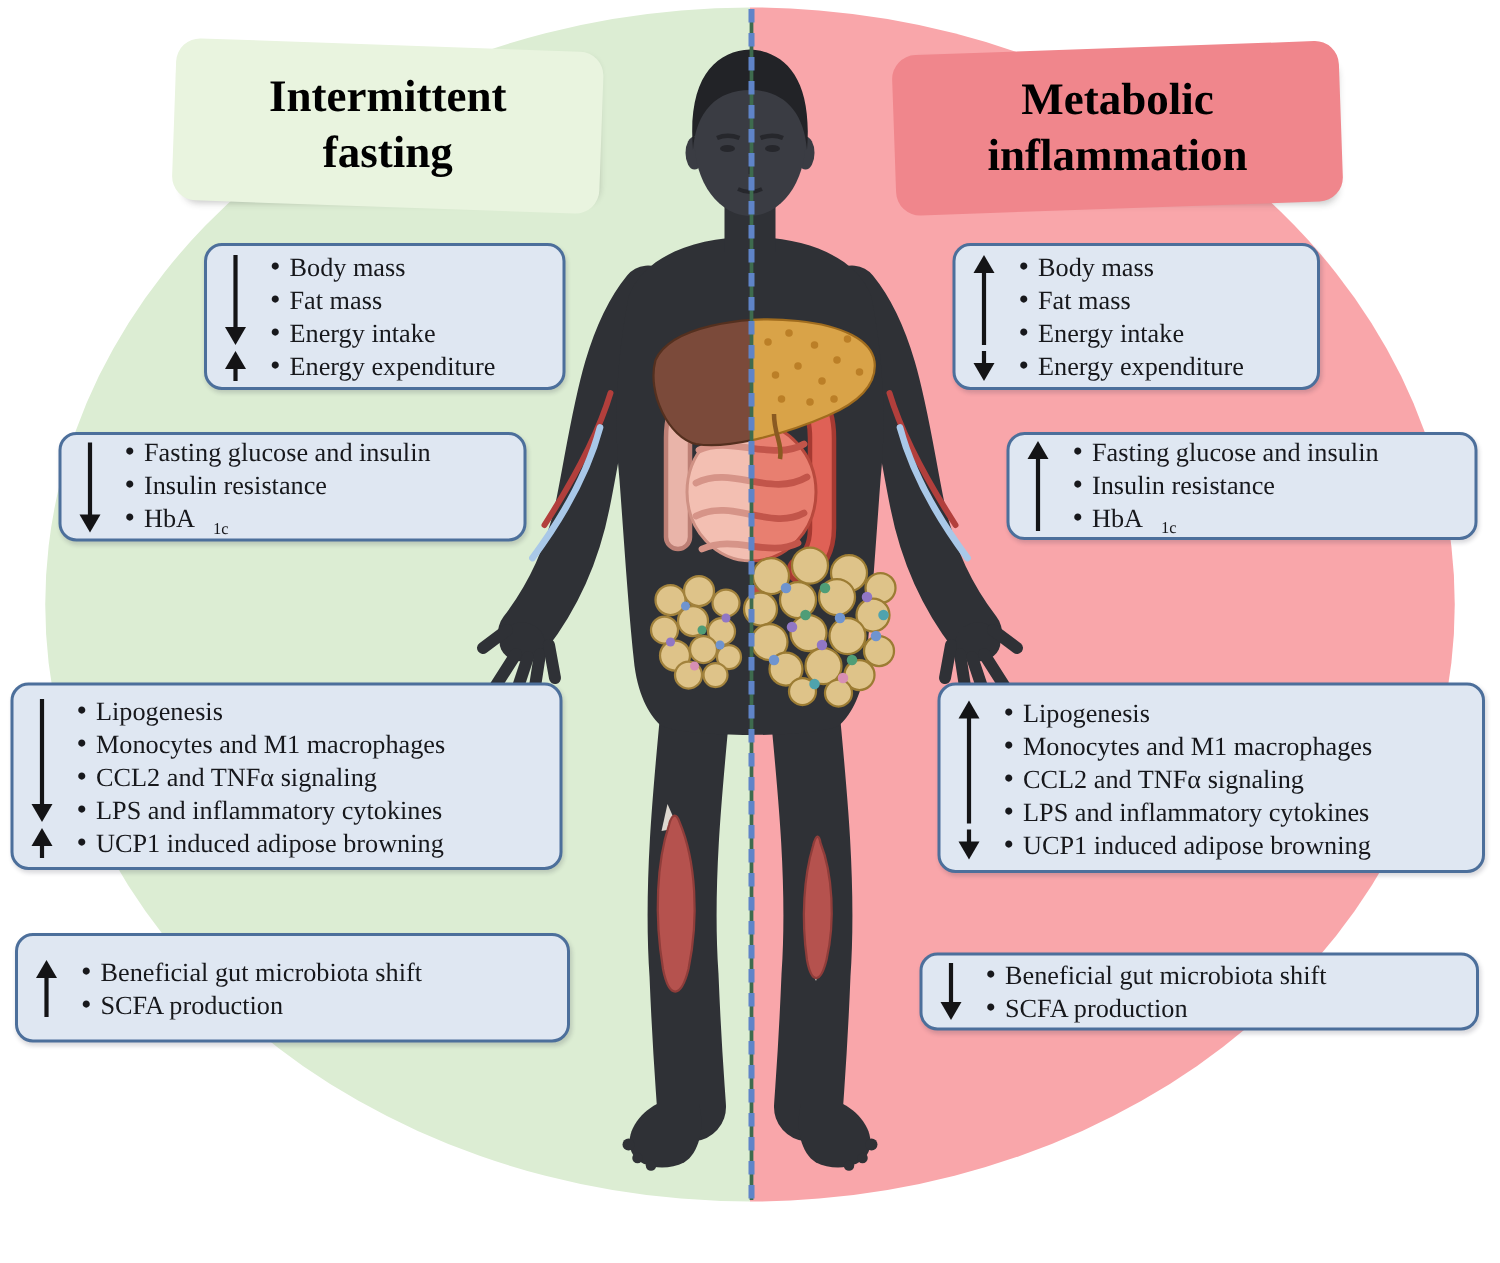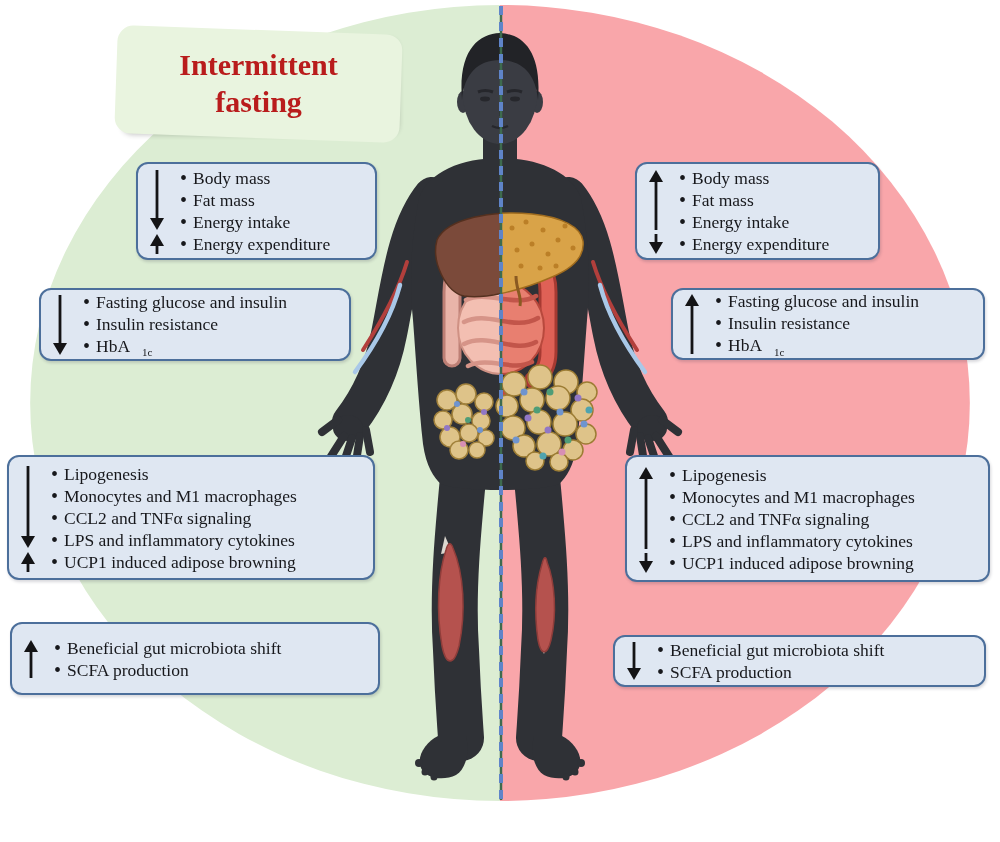--- a/index.html
+++ b/index.html
@@ -5,21 +5,21 @@
   html,body { margin:0; padding:0; background:#ffffff; }
   .canvas {
     position:relative; width:1000px; height:842px; background:#fff;
     font-family:"Liberation Serif", serif; overflow:hidden;
   }
   .scene { position:absolute; left:0; top:0; }
 
   
   .tbox {
     position:absolute; z-index:2; display:flex; align-items:center; justify-content:center;
-    text-align:center; font-weight:bold; font-size:30px; line-height:1.22; color:#b91c1c;
+    text-align:center; font-weight:bold; font-size:30px; line-height:1.22; color:#000000;
     border-radius:10px; box-sizing:border-box; padding:4px 10px;
     box-shadow:2px 3px 5px rgba(40,40,40,.25);
   }
   .tleft  { left:120px; top:36px;  width:277px; height:96px;
             background:var(--title-left-bg,#d8eae2); border:3px solid var(--title-left-border,#2c675a); }
   .tright { left:600px; top:38px;  width:290px; height:95px;
             background:var(--title-right-bg,#f5d7ec); border:3px solid var(--title-right-border,#952e63); }
   .tleft::before, .tright::before {
     content:""; position:absolute; z-index:-1; inset:-9px -7px; border-radius:16px;
   }
@@ -243,20 +243,23 @@
 
     <g>
       <line x1="501" y1="6" x2="501" y2="800" style="stroke:var(--divider-green,#3e6b4e)" stroke-width="2.5"></line>
       <line x1="501" y1="6" x2="501" y2="800" style="stroke:var(--divider-blue,#5f84c8)" stroke-width="4" stroke-dasharray="9 7"></line>
     </g>
   </svg>
 
   <div class="tbox tleft">
     <span>Intermittent fasting</span>
   </div>
+  <div class="tbox tright">
+    <span>Metabolic inflammation</span>
+  </div>
 
   <div class="ibox" id="box-l1">
       <svg width="26" height="88" class="arrows">
         <g>
           <line x1="11" x2="11" stroke="var(--arrow-color,#141416)" stroke-width="2.8" y1="3" y2="54"></line>
           <path fill="var(--arrow-color,#141416)" d="M11 63 L4 51 L18 51 Z"></path>
         </g>
         <g>
           <line x1="11" x2="11" stroke="var(--arrow-color,#141416)" stroke-width="2.8" y1="76" y2="87"></line>
           <path fill="var(--arrow-color,#141416)" d="M11 67 L4 79 L18 79 Z"></path>

